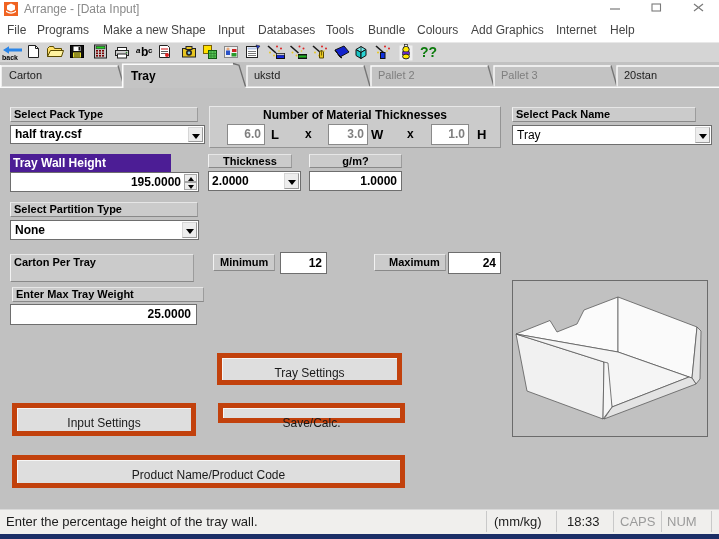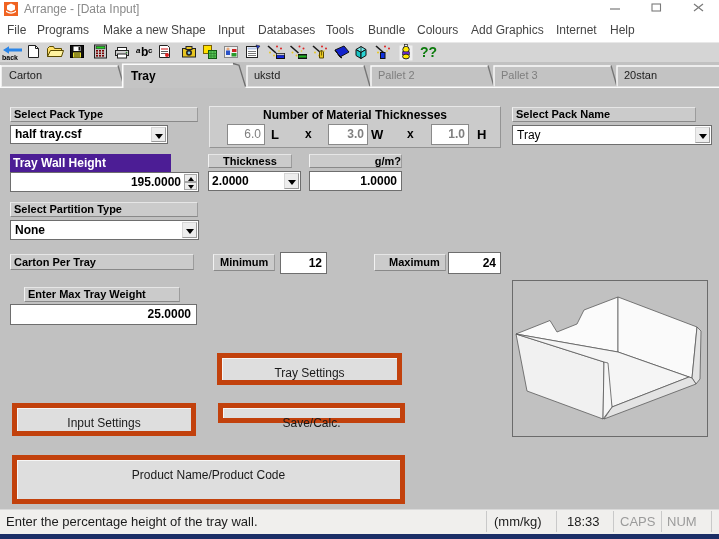--- a/index.html
+++ b/index.html
@@ -210,74 +210,74 @@
       <text x="9" y="17">Carton</text>
       <text x="131" y="17.5" font-weight="bold" font-size="12px" fill="#000">Tray</text>
       <text x="254" y="17">ukstd</text>
       <text x="378" y="17" fill="#7e7e7e">Pallet 2</text>
       <text x="501" y="17" fill="#7e7e7e">Pallet 3</text>
       <text x="624" y="17">20stan</text>
     </g>
   </svg>
 
   <div class="lbl" style="left:10px;top:107px;width:188px;height:15px">Select Pack Type</div>
-  <div class="tb" style="left:10px;top:125px;width:158px;height:19px;line-height:17px;padding-left:4px">half tray.csf
+  <div class="tb" style="left:10px;top:125px;width:195px;height:19px;line-height:17px;padding-left:4px">half tray.csf
     <span class="combo-arrow"></span></div>
   <div class="abs" style="left:10px;top:154px;width:161px;height:18px;background:#4c1d95;color:#fff;
        font-size:12px;font-weight:bold;line-height:18px;padding-left:3px;box-sizing:border-box">Tray Wall Height</div>
   <div class="tb tbr" style="left:10px;top:172px;width:189px;height:20px;line-height:18px;padding-right:17px">195.0000
     <span class="abs" style="right:1px;top:1px;width:13px;height:8px;background:#ececec;border:1px solid #a6a6a6;box-sizing:border-box">
       <span class="abs" style="left:2.5px;top:2px;border:3px solid transparent;border-bottom:4px solid #000;border-top:none"></span>
       </span>
     <span class="abs" style="right:1px;top:9px;width:13px;height:8px;background:#ececec;border:1px solid #a6a6a6;box-sizing:border-box">
       <span class="abs" style="left:2.5px;top:2px;border:3px solid transparent;border-top:4px solid #000;border-bottom:none"></span>
       </span>
   </div>
   <div class="lbl" style="left:10px;top:202px;width:188px;height:15px">Select Partition Type</div>
   <div class="tb" style="left:10px;top:220px;width:189px;height:20px;line-height:18px;padding-left:4px">None
     <span class="combo-arrow"></span></div>
-  <div class="lbl" style="left:10px;top:254px;width:184px;height:16px;line-height:14px">Carton Per Tray</div>
-  <div class="lbl" style="left:24px;top:287px;width:156px;height:15px">Enter Max Tray Weight</div>
+  <div class="lbl" style="left:10px;top:254px;width:184px;height:28px;line-height:14px">Carton Per Tray</div>
+  <div class="lbl" style="left:12px;top:287px;width:192px;height:15px">Enter Max Tray Weight</div>
   <div class="tb tbr" style="left:10px;top:304px;width:187px;height:21px;line-height:19px;padding-right:5px">25.0000</div>
 
   <div class="abs" style="left:209px;top:106px;width:292px;height:42px;background:#cbcbcb;
        border-top:1px solid #e8e8e8;border-left:1px solid #e8e8e8;border-bottom:1px solid #949494;border-right:1px solid #949494;
        box-sizing:border-box"></div>
   <div class="abs" style="left:209px;top:108px;width:292px;text-align:center;font-size:12px;font-weight:bold">Number of Material Thicknesses</div>
   <div class="abs" style="left:227px;top:124px;width:38px;height:21px;background:#fff;border:1px solid #8a8a8a;
-       box-sizing:border-box;font-size:12px;font-weight:normal;color:#808080;text-align:right;line-height:19px;padding-right:3px">6.0</div>
+       box-sizing:border-box;font-size:12px;font-weight:bold;color:#808080;text-align:right;line-height:19px;padding-right:3px">6.0</div>
   <div class="abs" style="left:271px;top:127px;font-size:13px;font-weight:bold">L</div>
   <div class="abs" style="left:305px;top:127px;font-size:12px;font-weight:bold">x</div>
   <div class="abs" style="left:328px;top:124px;width:40px;height:21px;background:#fff;border:1px solid #8a8a8a;
        box-sizing:border-box;font-size:12px;font-weight:bold;color:#808080;text-align:right;line-height:19px;padding-right:3px">3.0</div>
   <div class="abs" style="left:371px;top:127px;font-size:13px;font-weight:bold">W</div>
   <div class="abs" style="left:407px;top:127px;font-size:12px;font-weight:bold">x</div>
   <div class="abs" style="left:431px;top:124px;width:38px;height:21px;background:#fff;border:1px solid #8a8a8a;
        box-sizing:border-box;font-size:12px;font-weight:bold;color:#808080;text-align:right;line-height:19px;padding-right:3px">1.0</div>
   <div class="abs" style="left:477px;top:127px;font-size:13px;font-weight:bold">H</div>
 
   <div class="lbl" style="left:208px;top:154px;width:84px;height:14px;text-align:center;padding-left:0">Thickness</div>
   <div class="tb" style="left:208px;top:171px;width:93px;height:20px;line-height:18px;padding-left:3px">2.0000
     <span class="combo-arrow"></span></div>
-  <div class="lbl" style="left:309px;top:154px;width:93px;height:14px;text-align:right;padding-left:0">g/m?</div>
+  <div class="lbl" style="left:309px;top:154px;width:93px;height:14px;text-align:center;padding-left:0">g/m?</div>
   <div class="tb tbr" style="left:309px;top:171px;width:93px;height:20px;line-height:18px;padding-right:4px">1.0000</div>
 
   <div class="lbl" style="left:512px;top:107px;width:184px;height:15px">Select Pack Name</div>
   <div class="tb" style="left:512px;top:125px;width:200px;height:20px;line-height:18px;padding-left:4px;font-weight:normal">Tray
     <span class="combo-arrow"></span></div>
 
   <div class="lbl" style="left:213px;top:254px;width:62px;height:17px;line-height:15px;padding-left:6px">Minimum</div>
   <div class="tb tbr" style="left:280px;top:252px;width:47px;height:22px;line-height:20px;padding-right:4px">12</div>
   <div class="lbl" style="left:374px;top:254px;width:72px;height:17px;line-height:15px;padding-left:14px">Maximum</div>
   <div class="tb tbr" style="left:448px;top:252px;width:53px;height:22px;line-height:20px;padding-right:4px">24</div>
 
   <div class="btn" style="left:217px;top:353px;width:185px;height:32px;line-height:30px">Tray Settings</div>
   <div class="btn" style="left:12px;top:403px;width:184px;height:33px;line-height:31px">Input Settings</div>
   <div class="btn" style="left:218px;top:403px;width:187px;height:20px;line-height:31px">Save/Calc.</div>
-  <div class="btn" style="left:12px;top:455px;width:393px;height:49px;line-height:31px">Product Name/Product Code</div>
+  <div class="btn" style="left:12px;top:455px;width:393px;height:33px;line-height:31px">Product Name/Product Code</div>
 
   <svg class="abs" style="left:512px;top:280px;width:196px;height:157px" viewBox="0 0 196 157" id="traysvg">
     <rect x="0.5" y="0.5" width="195" height="156" fill="none" stroke="#6b6b6b"></rect>
     <g stroke="#5a5a5a" stroke-width="0.8" stroke-linejoin="round">
 
       <polygon points="4,54 92,82 91,139 15,111" fill="#f1f1f1"></polygon>
 
       <polygon points="4,54 38,40.5 45,52 65,44 72,30 106,17 106,72" fill="#fbfbfb"></polygon>
 
       <polygon points="106,17 185,47 180,98 106,72" fill="#fafafa"></polygon>

